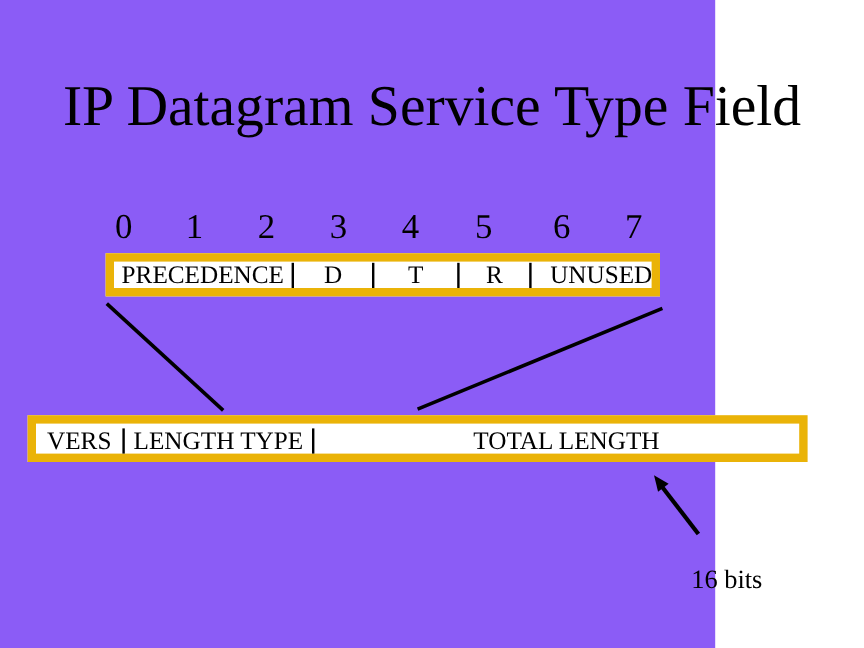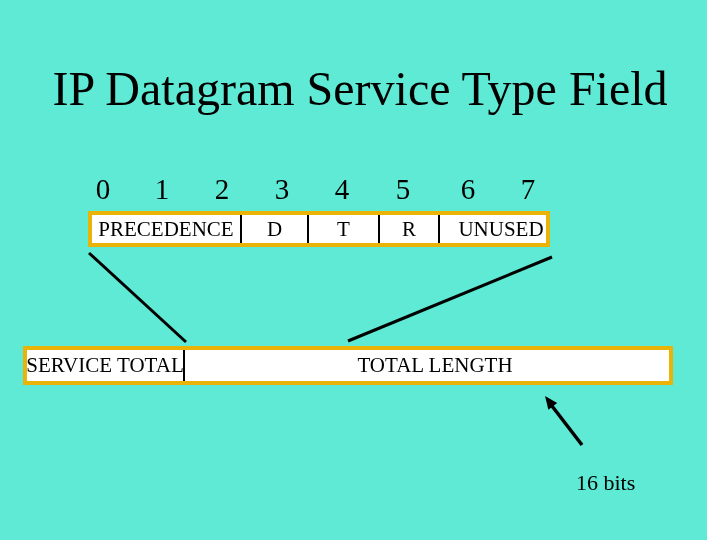--- a/index.html
+++ b/index.html
@@ -4,41 +4,42 @@
 <style>
   html, body { margin: 0; padding: 0; }
   body {
     width: 720px; height: 540px;
     background: #ffffff;
     font-family: "Liberation Serif", serif;
     color: #000000;
     position: relative;
     overflow: hidden;
   }
-  .slide { position: absolute; left: 0; top: 0; width: 707px; height: 540px; background: #5eead4; }
+  .slide { position: absolute; left: 0; top: 0; width: 596px; height: 540px; background: #8b5cf6; }
 
   .title {
     position: absolute; left: 0; top: 63px; width: 720px;
     text-align: center;
     font-size: 48px; line-height: 1.1;
     white-space: nowrap;
   }
 
   .bit-label {
     position: absolute; top: 175px;
     transform: translateX(-50%);
     font-size: 29px; line-height: 1;
   }
 
   .field-row {
     position: absolute;
     display: flex;
     box-sizing: border-box;
-    border: 4px solid #eab308;
+    border: 7px solid #eab308;
     background: #fff;
+    align-items: flex-end;
   }
   .field-row .cell {
     box-sizing: border-box;
     border-right: 2px solid #000;
     display: flex; align-items: center; justify-content: center;
     font-size: 21px; line-height: 1;
     white-space: nowrap;
     overflow: hidden;
   }
   .field-row .cell:last-child { border-right: none; margin-left: 16px; }
@@ -75,21 +76,22 @@
 
   <div class="field-row row-service-type">
     <div class="cell" style="flex:0 0 150px">PRECEDENCE</div>
     <div class="cell" style="flex:0 0 67px">D</div>
     <div class="cell" style="flex:0 0 71px">T</div>
     <div class="cell" style="flex:0 0 60px">R</div>
     <div class="cell" style="flex:1">UNUSED</div>
   </div>
 
   <div class="field-row row-header">
-    <div class="cell" style="flex:0 0 158px">SERVICE TOTAL</div>
+    <div class="cell" style="flex:0 0 74px">VERS</div>
+    <div class="cell" style="flex:0 0 158px">LENGTH TYPE</div>
     <div class="cell" style="flex:1">TOTAL LENGTH</div>
   </div>
 
   <svg class="overlay" width="720" height="540" viewBox="0 0 720 540">
     <line x1="89" y1="253" x2="186" y2="342" stroke="#000" stroke-width="3"></line>
     <line x1="348" y1="341" x2="552" y2="257" stroke="#000" stroke-width="3"></line>
     <line x1="582" y1="445" x2="552" y2="406" stroke="#000" stroke-width="3.5"></line>
     <polygon points="545,396 557.2,403.1 548.4,409.7" fill="#000"></polygon>
   </svg>
 

